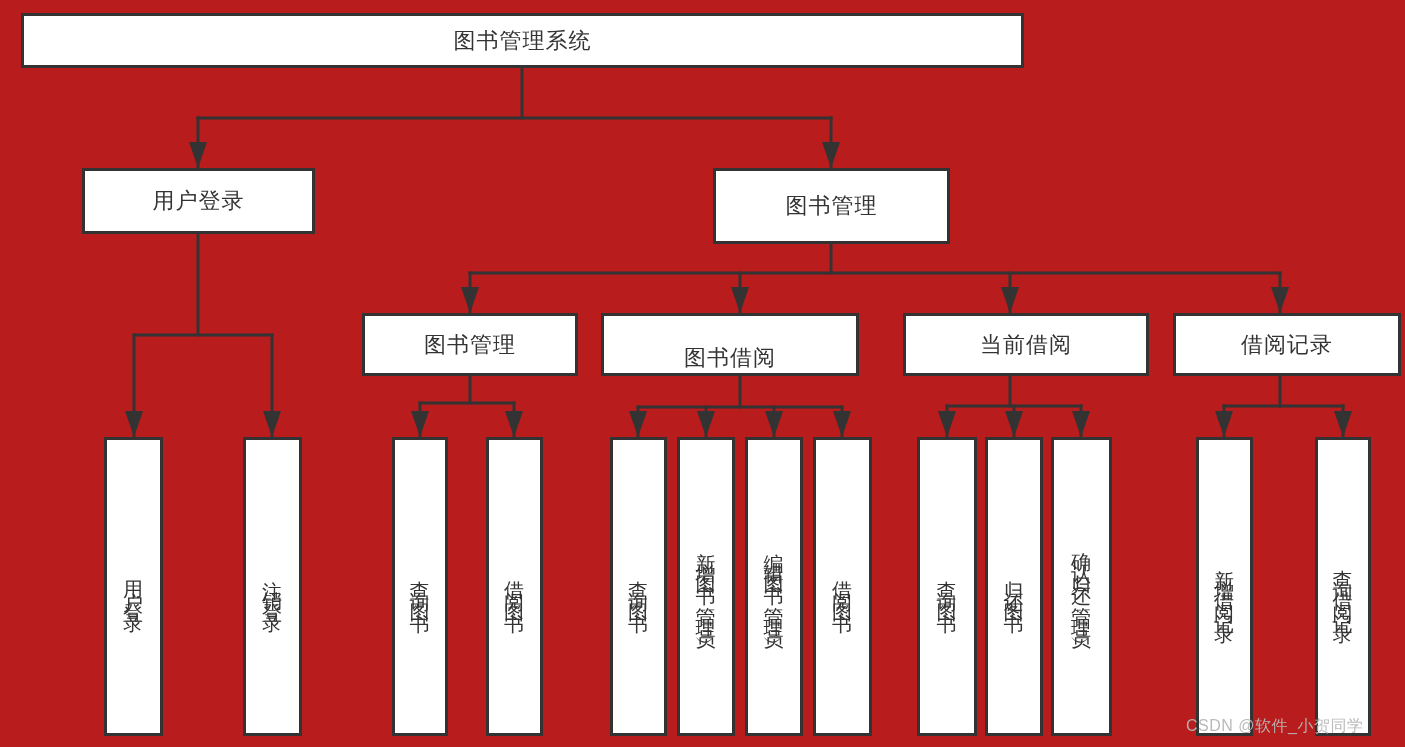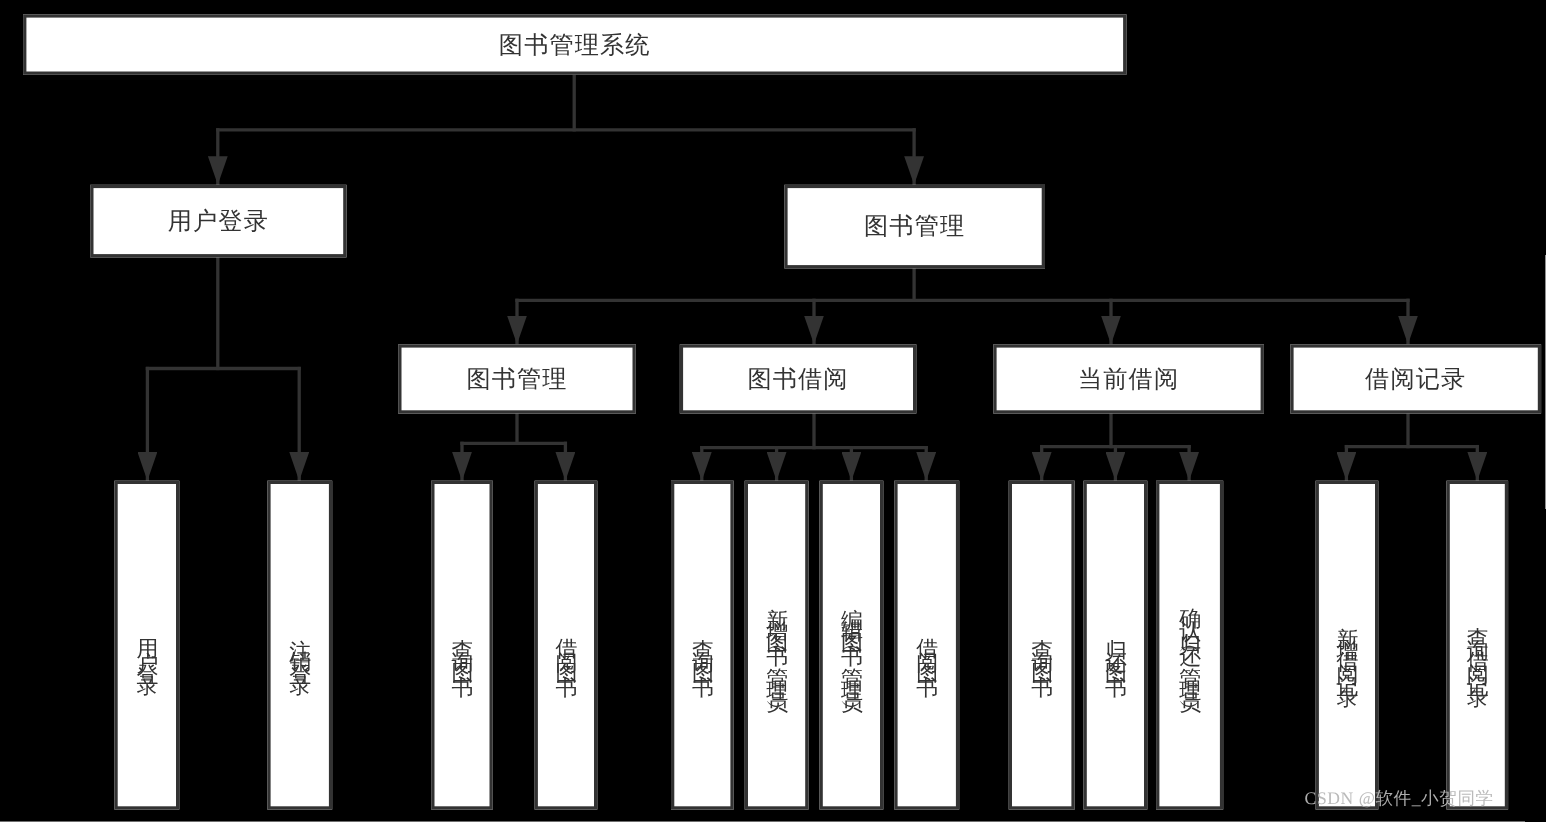--- a/index.html
+++ b/index.html
@@ -1,21 +1,21 @@
 <!DOCTYPE html>
 <html><head>
 <meta charset="utf-8">
 <style>
   html, body { margin: 0; padding: 0; background: #ffffff; }
   #canvas {
     position: relative;
     width: 1405px;
     height: 747px;
-    background: #000000;
-    font-family: Liberation Serif, serif;
+    background: #b91c1c;
+    font-family: Liberation Sans, sans-serif;
     overflow: hidden;
   }
   #wires {
     position: absolute;
     left: 0; top: 0;
     width: 1405px; height: 747px;
   }
   .node {
     position: absolute;
     box-sizing: border-box;
@@ -40,21 +40,21 @@
     white-space: nowrap;
   }
   
   .n-root   { left: 21px;   top: 13px;  width: 1003px; height: 55px; }
   
   .n-login  { left: 82px;   top: 168px; width: 233px;  height: 66px; }
   .n-mgmt   { left: 713px;  top: 168px; width: 237px;  height: 76px; }
   
   .n-l3     { top: 313px;  height: 63px; }
   .n-nbr    { left: 362px;  width: 216px; }
-  .n-bb     { left: 618px;  width: 215px; }
+  .n-bb     { left: 601px;  width: 258px; align-items: flex-end; }
   .n-cb     { left: 903px;  width: 246px; }
   .n-br     { left: 1173px; width: 228px; }
   
   .n-l4     { top: 437px; height: 299px; }
   .n-a1 { left: 104px;  width: 59px; }
   .n-a2 { left: 243px;  width: 59px; }
   .n-b1 { left: 392px;  width: 56px; }
   .n-b2 { left: 486px;  width: 57px; }
   .n-c1 { left: 610px;  width: 57px; }
   .n-c2 { left: 677px;  width: 58px; }

